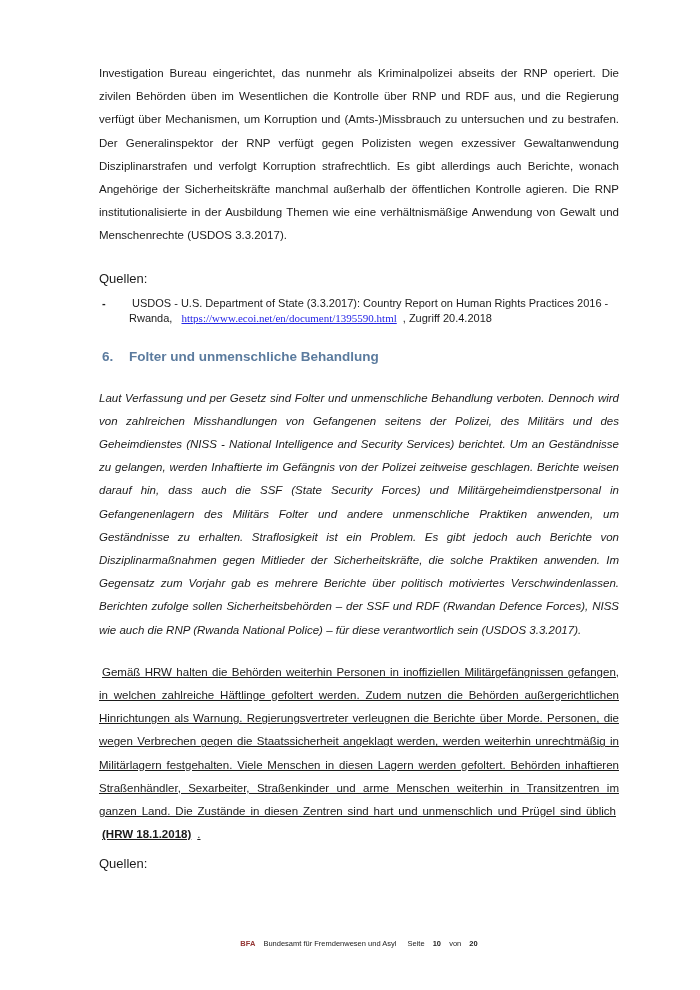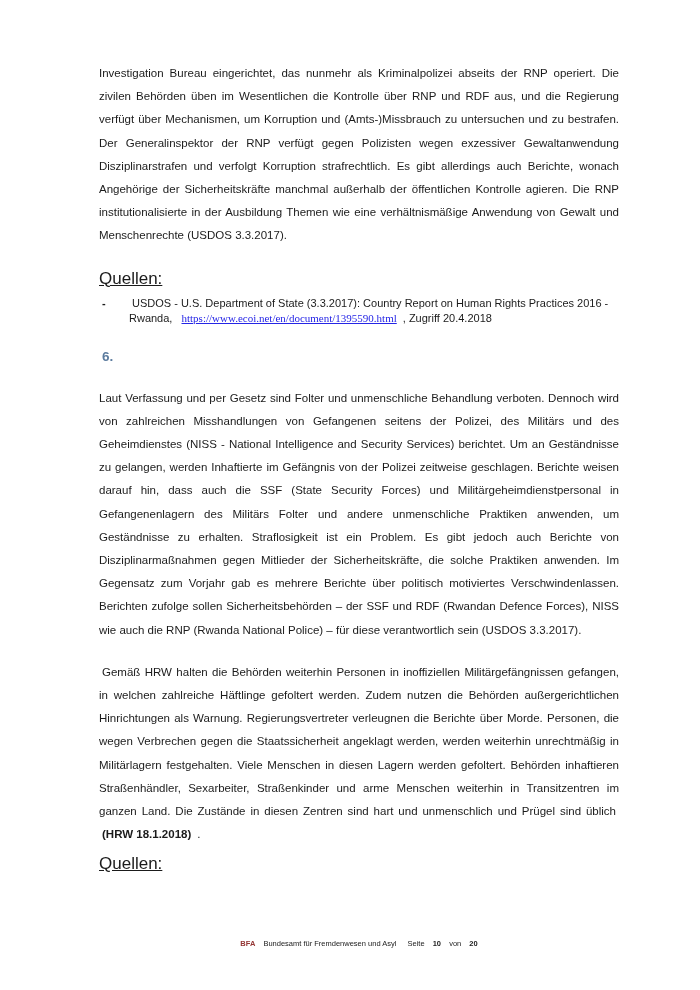--- a/index.html
+++ b/index.html
@@ -21,23 +21,22 @@
   }
   .body {
     font-size: 11.5px;
     line-height: 23.2px;
     color: #1b1b1b;
   }
   .just { text-align: justify; text-justify: inter-word; }
   .para-1 { margin-top: 50px; }
   .sources-label {
     margin-top: 23px;
-    font-size: 17px;
+    font-size: 13px;
     line-height: 16px;
-    text-decoration: underline;
     color: #1b1b1b;
   }
   .source-item {
     margin-top: 6px;
     display: flex;
     align-items: flex-start;
     font-size: 11px;
     line-height: 15.5px;
   }
   .source-item .marker {
@@ -49,22 +48,22 @@
   .link { color: #2525E6; text-decoration: underline; font-family: Liberation Serif, serif; }
   .section-heading {
     margin-top: 14px;
     font-size: 13.5px;
     line-height: 20px;
     font-weight: bold;
     color: #5B7B9E;
     display: flex;
   }
   .section-heading .sec-num { width: 21px; flex: 0 0 21px; }
-  .para-2 { margin-top: 17px; }
-  .para-3 { margin-top: 19px; }
+  .para-2 { margin-top: 17px; font-style: italic; }
+  .para-3 { margin-top: 19px; text-decoration: underline; }
   .para-3 b { font-weight: bold; }
   .sources-label-2 { margin-top: 10px; }
   .footer {
     position: absolute;
     left: 0;
     right: 0;
     top: 927px;
     text-align: center;
     font-size: 7.5px;
     line-height: 10px;
@@ -85,20 +84,21 @@
 
     <p class="sources-label">Quellen:</p>
 
     <div class="source-item">
       <span class="marker">-</span>
       <span class="source-text"><span>USDOS - U.S. Department of State (3.3.2017): Country Report on Human Rights Practices 2016 - Rwanda, </span><a class="link" href="#">https://www.ecoi.net/en/document/1395590.html</a><span>, Zugriff 20.4.2018</span></span>
     </div>
 
     <h2 class="section-heading">
       <span class="sec-num">6.</span>
+      <span>Folter und unmenschliche Behandlung</span>
     </h2>
 
     <p class="body just para-2">Laut Verfassung und per Gesetz sind Folter und unmenschliche Behandlung verboten. Dennoch wird von zahlreichen Misshandlungen von Gefangenen seitens der Polizei, des Militärs und des Geheimdienstes (NISS - National Intelligence and Security Services) berichtet. Um an Geständnisse zu gelangen, werden Inhaftierte im Gefängnis von der Polizei zeitweise geschlagen. Berichte weisen darauf hin, dass auch die SSF (State Security Forces) und Militärgeheimdienstpersonal in Gefangenenlagern des Militärs Folter und andere unmenschliche Praktiken anwenden, um Geständnisse zu erhalten. Straflosigkeit ist ein Problem. Es gibt jedoch auch Berichte von Disziplinarmaßnahmen gegen Mitlieder der Sicherheitskräfte, die solche Praktiken anwenden. Im Gegensatz zum Vorjahr gab es mehrere Berichte über politisch motiviertes Verschwindenlassen. Berichten zufolge sollen Sicherheitsbehörden – der SSF und RDF (Rwandan Defence Forces), NISS wie auch die RNP (Rwanda National Police) – für diese verantwortlich sein (USDOS 3.3.2017).</p>
 
     <p class="body just para-3"><span>Gemäß HRW halten die Behörden weiterhin Personen in inoffiziellen Militärgefängnissen gefangen, in welchen zahlreiche Häftlinge gefoltert werden. Zudem nutzen die Behörden außergerichtlichen Hinrichtungen als Warnung. Regierungsvertreter verleugnen die Berichte über Morde. Personen, die wegen Verbrechen gegen die Staatssicherheit angeklagt werden, werden weiterhin unrechtmäßig in Militärlagern festgehalten. Viele Menschen in diesen Lagern werden gefoltert. Behörden inhaftieren Straßenhändler, Sexarbeiter, Straßenkinder und arme Menschen weiterhin in Transitzentren im ganzen Land. Die Zustände in diesen Zentren sind hart und unmenschlich und Prügel sind üblich </span><b>(HRW 18.1.2018)</b><span>.</span></p>
 
     <p class="sources-label sources-label-2">Quellen:</p>
 
   </div>
 

